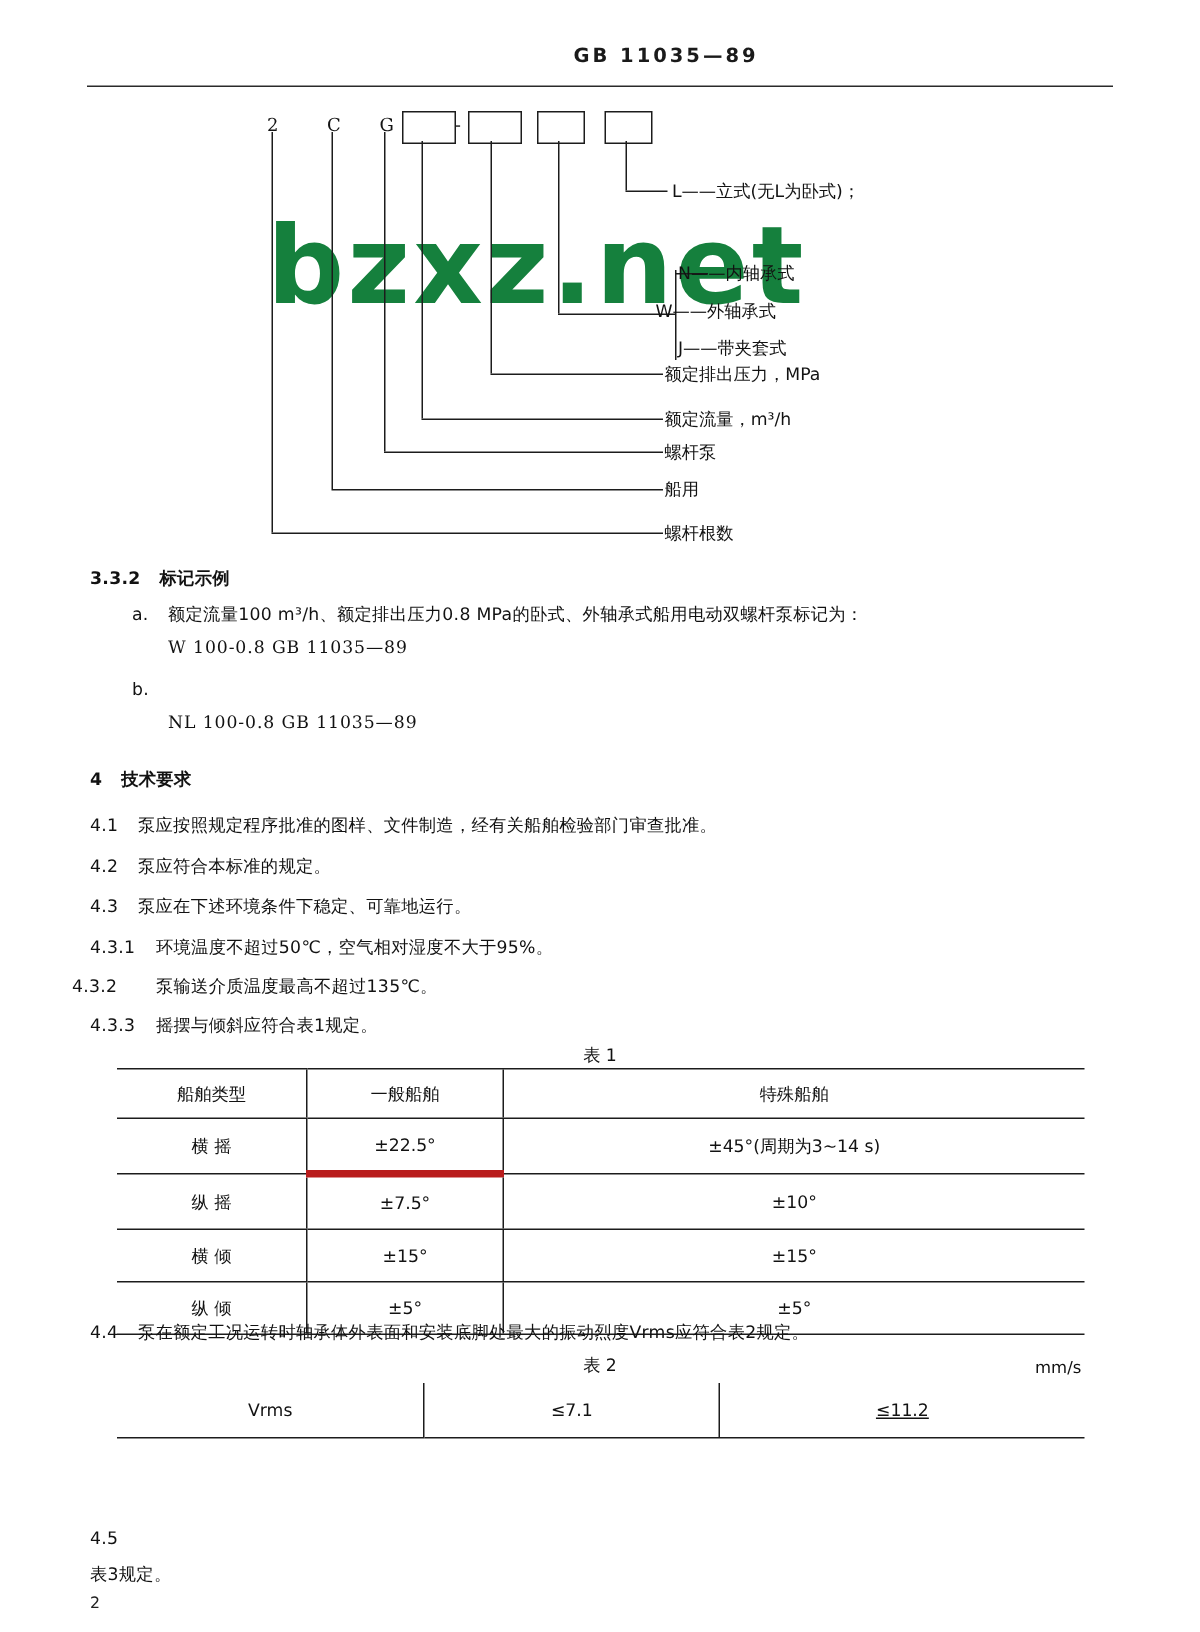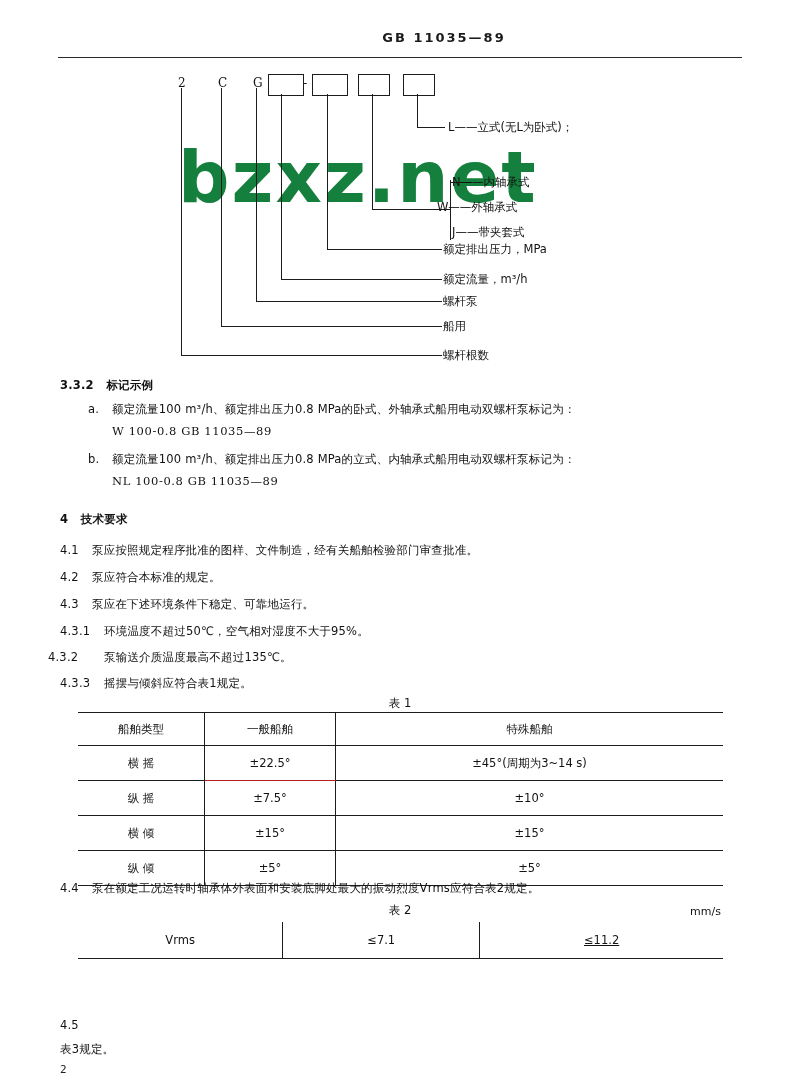--- a/index.html
+++ b/index.html
@@ -204,21 +204,20 @@
 
   <div class="txt txt-bold" style="left:60px; top:378px;">
     <span>3.3.2</span>&nbsp;&nbsp;&nbsp;<span>标记示例</span>
   </div>
 
   <div class="txt" style="left:88px; top:402px;">a.</div>
   <div class="txt" style="left:112px; top:402px;">额定流量100 m³/h、额定排出压力0.8 MPa的卧式、外轴承式船用电动双螺杆泵标记为：</div>
   <div class="txt mono-ex" style="left:112px; top:424px;">W 100-0.8   GB 11035—89</div>
 
   <div class="txt" style="left:88px; top:452px;">b.</div>
-  <div class="txt" style="left:112px; top:452px;">额定流量100 m³/h、额定排出压力0.8 MPa的立式、内轴承式船用电动双螺杆泵标记为：</div>
   <div class="txt mono-ex" style="left:112px; top:474px;">NL 100-0.8   GB 11035—89</div>
 
   <div class="txt txt-bold" style="left:60px; top:512px;">
     <span>4</span>&nbsp;&nbsp;&nbsp;<span>技术要求</span>
   </div>
 
   <div class="txt" style="left:60px; top:543px;">4.1</div>
   <div class="txt" style="left:92px; top:543px;">泵应按照规定程序批准的图样、文件制造，经有关船舶检验部门审查批准。</div>
 
   <div class="txt" style="left:60px; top:570px;">4.2</div>
@@ -240,21 +239,21 @@
 
   <table class="tbl" style="left:78px; top:712px; width:645px;">
     <tbody>
         <tr>
       <td style="width:126px; height:32px; border-top:1.4px solid #1c1c1c; border-bottom:1px solid #1c1c1c;">船舶类型</td>
       <td style="width:130px; height:32px; border-top:1.4px solid #1c1c1c; border-bottom:1px solid #1c1c1c; border-left:1.2px solid #1c1c1c;">一般船舶</td>
       <td style="height:32px; border-top:1.4px solid #1c1c1c; border-bottom:1px solid #1c1c1c; border-left:1.2px solid #1c1c1c;">特殊船舶</td>
     </tr>
     <tr>
       <td style="height:34px; border-bottom:1px solid #1c1c1c;">横  摇</td>
-      <td style="height:34px; border-bottom:1px solid #b91c1c; border-left:1.2px solid #1c1c1c;">±22.5°</td>
+      <td style="height:34px; border-bottom:5px solid #b91c1c; border-left:1.2px solid #1c1c1c;">±22.5°</td>
       <td style="height:34px; border-bottom:1px solid #1c1c1c; border-left:1.2px solid #1c1c1c;">±45°(周期为3~14 s)</td>
     </tr>
     <tr>
       <td style="height:34px; border-bottom:1px solid #1c1c1c;">纵  摇</td>
       <td style="height:34px; border-bottom:1px solid #1c1c1c; border-left:1.2px solid #1c1c1c;">±7.5°</td>
       <td style="height:34px; border-bottom:1px solid #1c1c1c; border-left:1.2px solid #1c1c1c;">±10°</td>
     </tr>
     <tr>
       <td style="height:34px; border-bottom:1px solid #1c1c1c;">横  倾</td>
       <td style="height:34px; border-bottom:1px solid #1c1c1c; border-left:1.2px solid #1c1c1c;">±15°</td>

